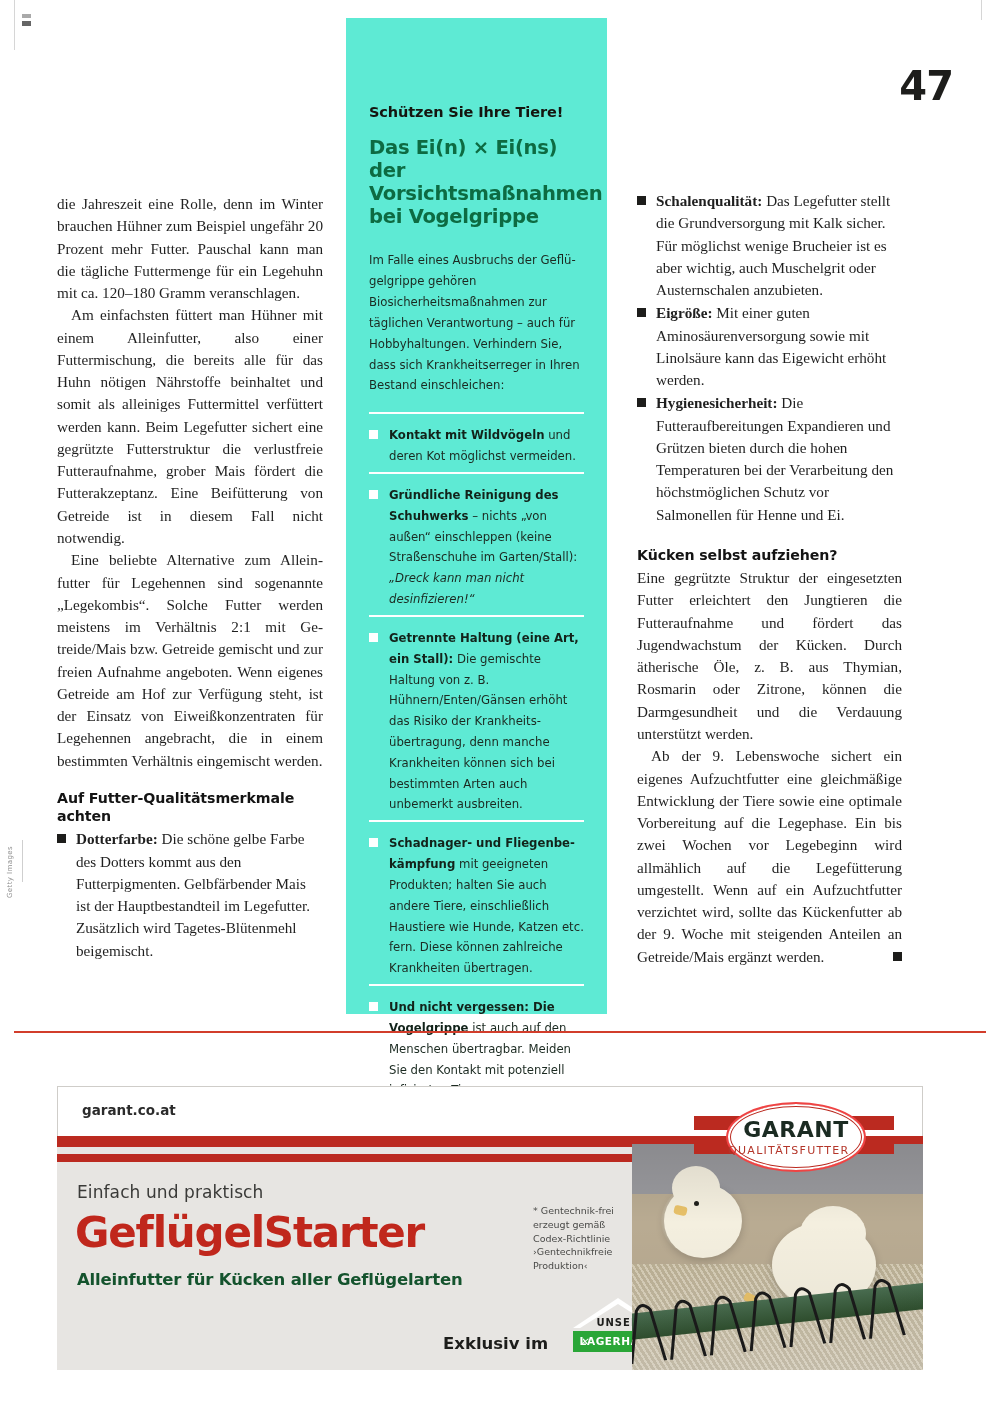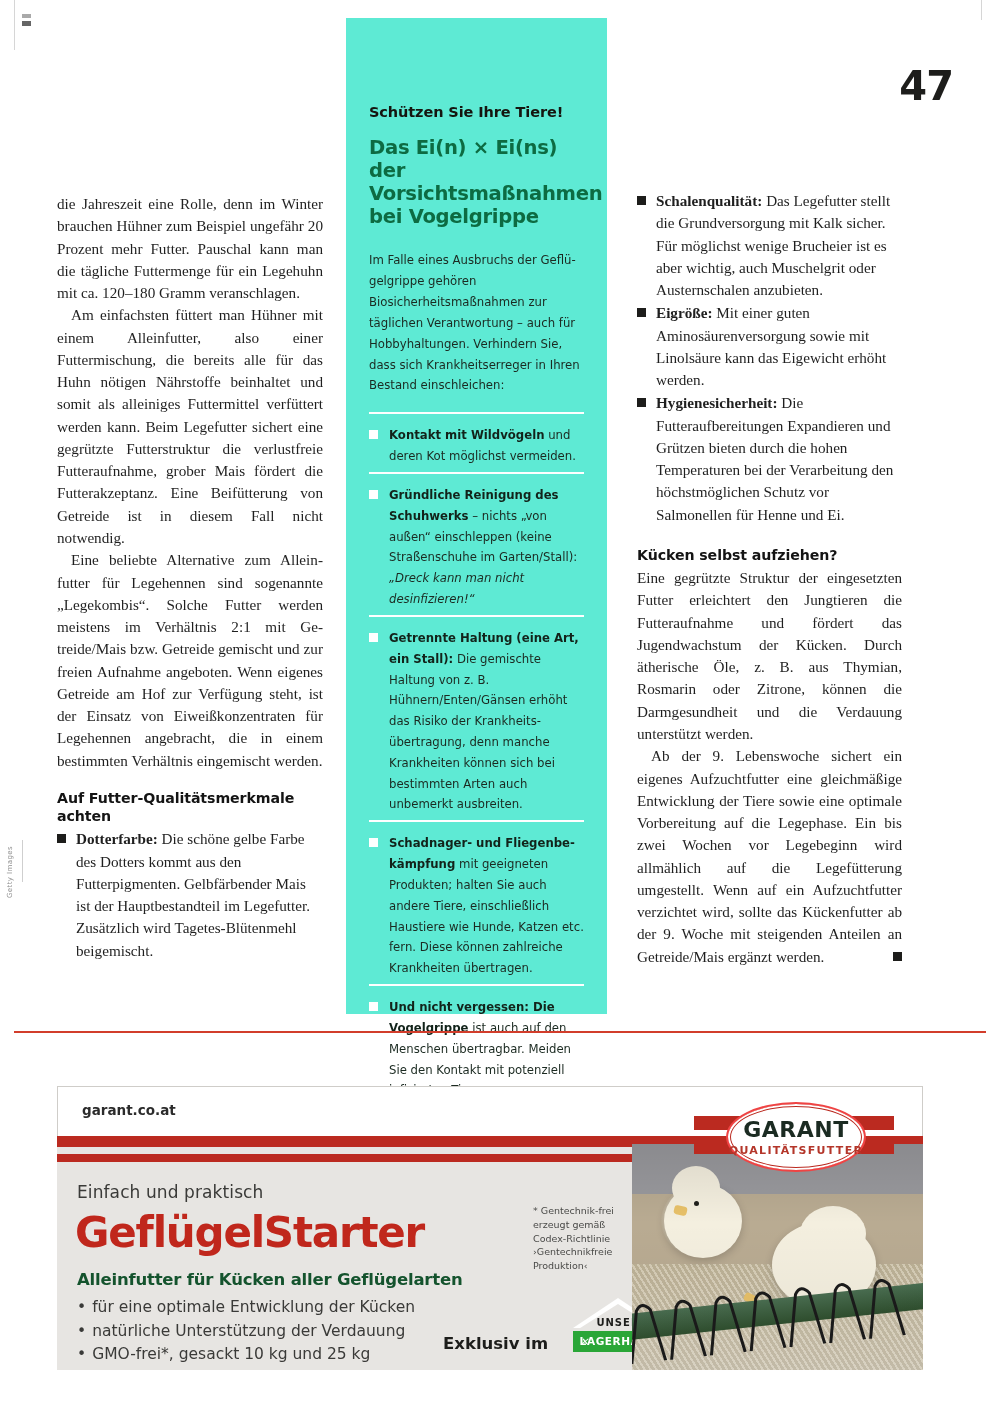--- a/index.html
+++ b/index.html
@@ -217,22 +217,22 @@
     position:absolute;left:32px;top:2px;width:136px;height:66px;
     background:#ffffff;border:2px solid #ef4444;border-radius:50%;
     box-shadow:inset 0 0 0 2px #ffffff, inset 0 0 0 3px #bb2a20;
   }
   .garant-name{
     position:absolute;left:0;top:13px;width:136px;text-align:center;
     font-family:"DejaVu Sans", sans-serif;font-weight:700;font-size:22px;color:#1b2b22;
     letter-spacing:.5px;
   }
   .garant-tag{
-    position:absolute;left:0;top:40px;width:136px;text-align:center;
-    font-family:"DejaVu Sans", sans-serif;font-size:11px;color:#b4362a;letter-spacing:1.3px;font-weight:bold;
+    position:absolute;left:0;top:40px;width:136px;
+    font-family:"DejaVu Sans", sans-serif;font-size:11px;color:#b4362a;letter-spacing:1.3px;
   }
 
   
   .ad-photo{
     position:absolute;left:575px;top:58px;width:291px;height:226px;
     background:
       radial-gradient(circle at 22% 34%, #f6f3e6 0 9%, rgba(246,243,230,0) 13%),
       radial-gradient(circle at 63% 52%, #f7f4e8 0 12%, rgba(247,244,232,0) 17%),
       linear-gradient(#9a9a9e 0 22%, #b9ab92 22% 62%, #cfc6ae 62% 100%);
       overflow:hidden;
@@ -349,25 +349,20 @@
 <div class="ad">
   <div class="ad-urlbar"></div>
   <div class="ad-url">garant.co.at</div>
   <div class="ad-stripe1"></div>
   <div class="ad-stripe2"></div>
 
   <div class="ad-eyebrow">Einfach und praktisch</div>
   <div class="ad-product">GeflügelStarter</div>
   <div class="ad-sub">Alleinfutter für Kücken aller Geflügelarten</div>
 
-  <ul class="ad-bullets">
-    <li>für eine optimale Entwicklung der Kücken</li>
-    <li>natürliche Unterstützung der Verdauung</li>
-    <li>GMO-frei*, gesackt 10 kg und 25 kg</li>
-  </ul>
 
   <div class="ad-footnote" style="left:476px;top:118px;">* Gentechnik-frei erzeugt gemäß Codex-Richtlinie ›Gentechnikfreie Produktion‹</div>
 
   <div class="ad-exklusiv">Exklusiv im</div>
 
   <div class="lh">
     <div class="lh-roof"></div>
     <div class="lh-roof-in"></div>
     <div class="lh-unser">UNSER</div>
     <div class="lh-bar">

